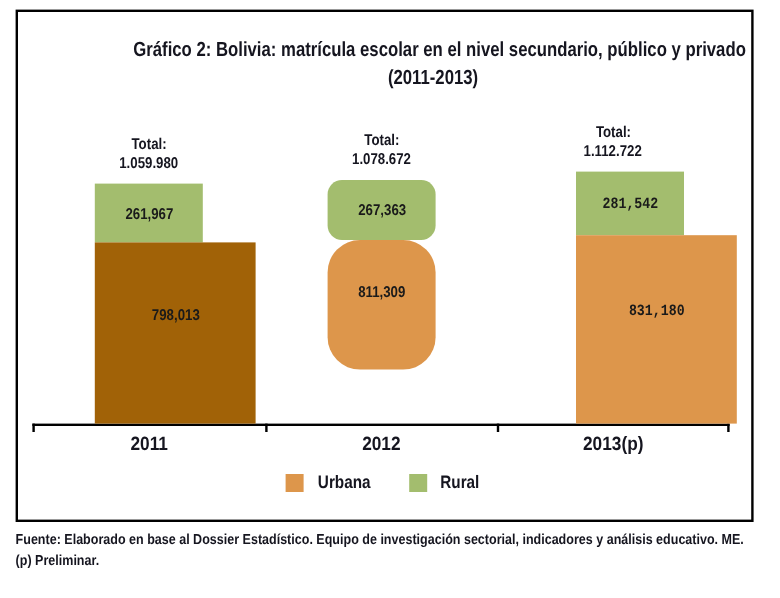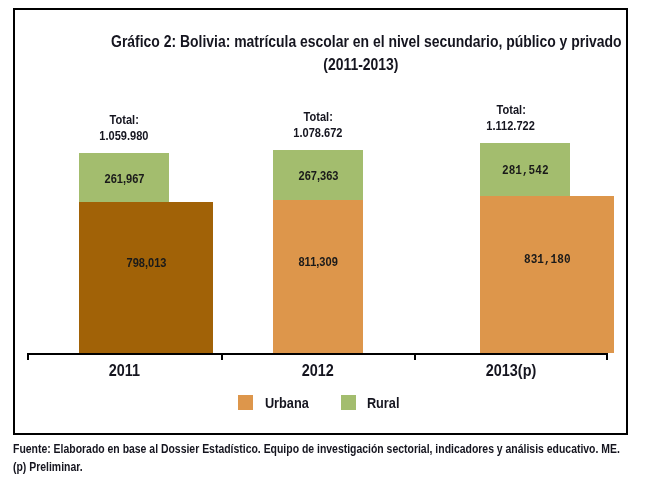--- a/index.html
+++ b/index.html
@@ -78,24 +78,24 @@
         <div class="segment" style="height: 151px; background: #a16207; padding-left: 44px;">
           <span class="seg-label" style="top: 40%; transform: translateY(-50%);"><span class="cond" style="transform: scaleX(0.85);">798,013</span></span>
         </div>
       </div>
       <div class="total-label" style="left: 27px; width: 140px; bottom: 209px;">
         <div><span class="cond" style="transform: scaleX(0.85);">Total:</span></div>
         <div><span class="cond" style="transform: scaleX(0.85);">1.059.980</span></div>
       </div>
       <div class="x-label" style="left: 37px; width: 120px;"><span class="cond" style="transform: scaleX(0.9);">2011</span></div>
       <div class="bar-group" style="left: 246px; width: 90px; height: 203px;">
-        <div class="segment" style="height: 50px; background: rgb(163, 189, 110);">
+        <div class="segment" style="height: 50px; background: rgb(163, 189, 110); border-radius: 12px;">
           <span class="seg-label" style="top: 50%; transform: translateY(-50%);"><span class="cond" style="transform: scaleX(0.85);">267,363</span></span>
         </div>
-        <div class="segment" style="height: 153px; background: rgb(221, 150, 75);">
+        <div class="segment" style="height: 108px; background: rgb(221, 150, 75); border-radius: 27px;">
           <span class="seg-label" style="top: 40%; transform: translateY(-50%);"><span class="cond" style="transform: scaleX(0.85);">811,309</span></span>
         </div>
       </div>
       <div class="total-label" style="left: 221px; width: 140px; bottom: 212px;">
         <div><span class="cond" style="transform: scaleX(0.85);">Total:</span></div>
         <div><span class="cond" style="transform: scaleX(0.85);">1.078.672</span></div>
       </div>
       <div class="x-label" style="left: 231px; width: 120px;"><span class="cond" style="transform: scaleX(0.9);">2012</span></div>
       <div class="bar-group" style="left: 453px; width: 90px; height: 210px; font-family: Liberation Mono, monospace;">
         <div class="segment" style="height: 53px; background: rgb(163, 189, 110);">

